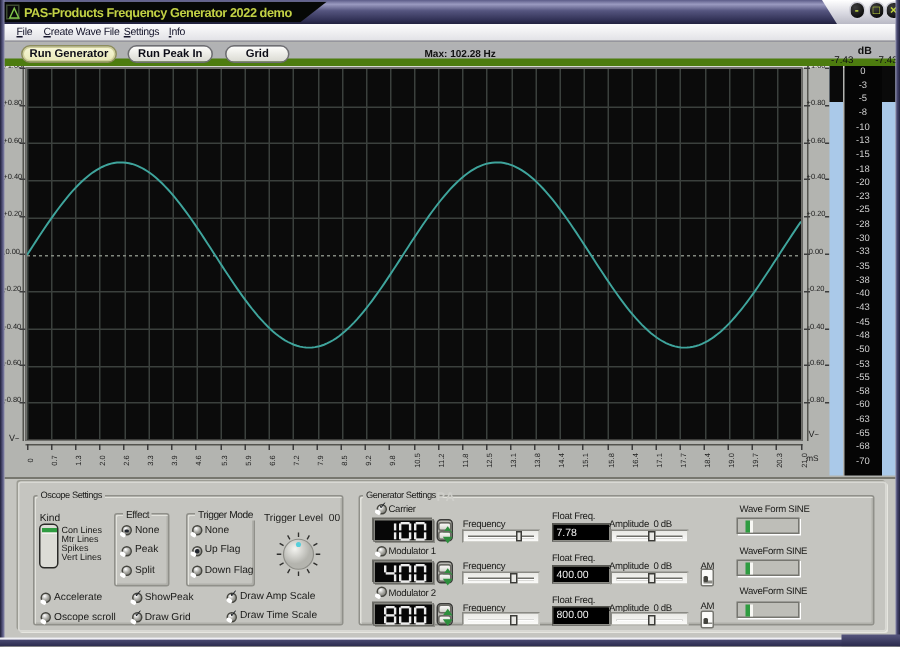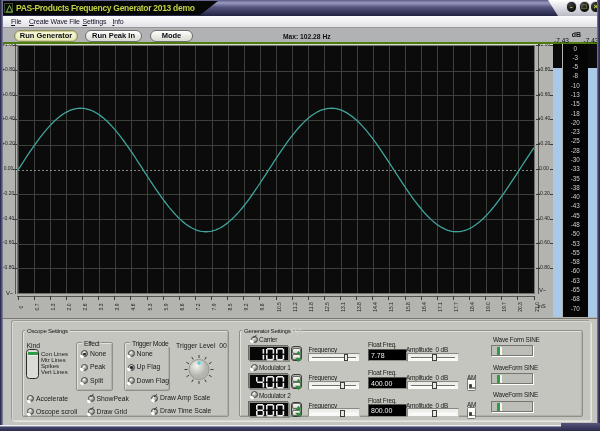--- a/index.html
+++ b/index.html
@@ -40,21 +40,21 @@
   #btn-min{left:565.5px;} #btn-max{left:578.5px;} #btn-close{left:590px;}
 
   
   .menu-bar{left:3px;top:16px;width:594px;height:12px;
     background:linear-gradient(#fcfcfd,#e2e2e6);border-bottom:1px solid #96969e;}
   .menu-item{top:2px;font-size:7px;letter-spacing:-0.2px;color:#14142a;white-space:nowrap;}
   .menu-item u{text-decoration:underline;}
 
   
   .toolbar{left:3px;top:29px;width:594px;height:15px;background:#b1b2b4;
-    border-bottom:2px solid #4d7c0f;}
+    border-bottom:5px solid #4d7c0f;}
   .tb-btn{top:1px;height:12px;border:1px solid #6e6e72;border-radius:6px;
     background:linear-gradient(#fdfdfb,#dadad2);font-size:7.5px;font-weight:bold;
     color:#0c0c16;text-align:center;line-height:10px;}
   .tb-btn.hot{background:linear-gradient(#f7f7d8,#e9e9b8);border-color:#8d8d5d;
     box-shadow:0 0 0 1px #cfcf9a inset;}
   #btn-rungen{left:11px;width:64px;}
   #btn-runline{left:82px;width:57px;}
   #btn-stop{left:147px;width:43px;}
   .max-label{left:280px;top:4px;font-size:6.7px;font-weight:bold;color:#101010;white-space:nowrap;}
   .db-title{left:549.5px;top:1.5px;width:48px;text-align:center;font-size:7px;font-weight:bold;color:#101010;}
@@ -171,38 +171,38 @@
 
 <div id="app">
 
   <div class="title-bar">
     <div class="title-strip"></div>
     <div class="title-icon">
       <svg width="9" height="10">
           <path d="M1.5 8 L4.5 1.5 L7.5 8 Z" fill="none" stroke="#7ec24a" stroke-width="1"></path>
         </svg>
     </div>
-    <div class="title-text">PAS-Products Frequency Generator 2013 demo</div>
+    <div class="title-text">PAS-Products Frequency Generator 2022 demo</div>
     <div class="win-btn-area"></div>
     <div class="win-btn" id="btn-min"><span>-</span></div>
     <div class="win-btn" id="btn-max"><span>□</span></div>
     <div class="win-btn" id="btn-close"><span>×</span></div>
   </div>
 
   <div class="menu-bar" id="menu-bar">
       <div class="menu-item" style="left: 8px;"><u>F</u>ile</div>
       <div class="menu-item" style="left: 26px;"><u>C</u>reate Wave File</div>
       <div class="menu-item" style="left: 79.5px;"><u>S</u>ettings</div>
       <div class="menu-item" style="left: 109.5px;"><u>I</u>nfo</div>
     </div>
 
   <div class="toolbar">
     <div class="tb-btn hot" id="btn-rungen">Run Generator</div>
     <div class="tb-btn" id="btn-runline">Run Peak In</div>
-    <div class="tb-btn" id="btn-stop">Mode</div>
+    <div class="tb-btn" id="btn-stop">Grid</div>
     <div class="max-label">Max: 102.28 Hz</div>
     <div class="db-title">dB</div>
     <div class="lvl-left">-7.43</div>
     <div class="lvl-right">-7.43</div>
   </div>
 
   <div class="scope-wrap">
     <div class="amp-strip" id="amp-left">
         <div class="axis-line" style="left: 14.5px;"></div>
         <div class="amp-label" style="top: -3px;">+1.00</div>

